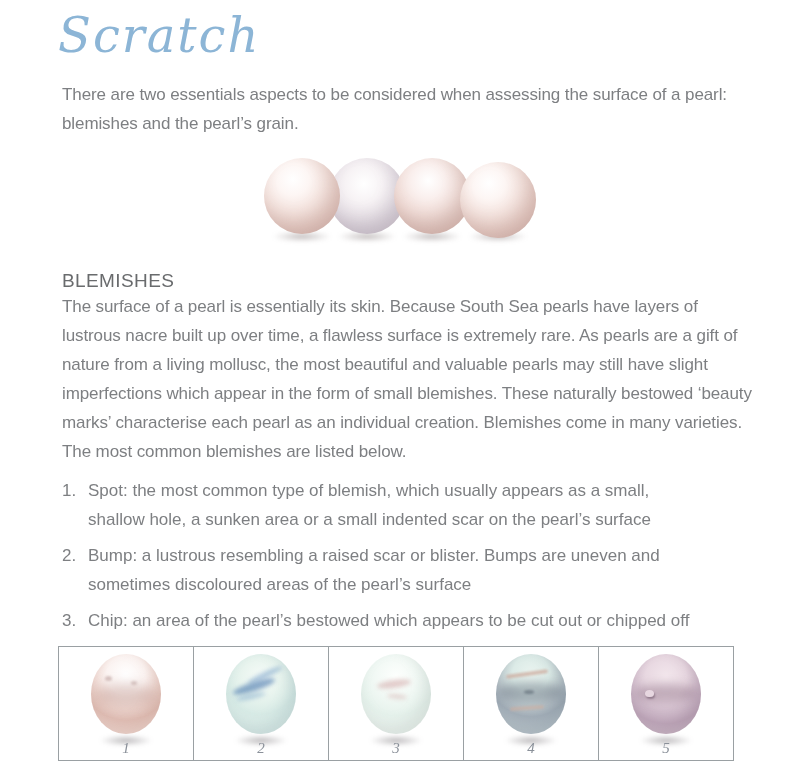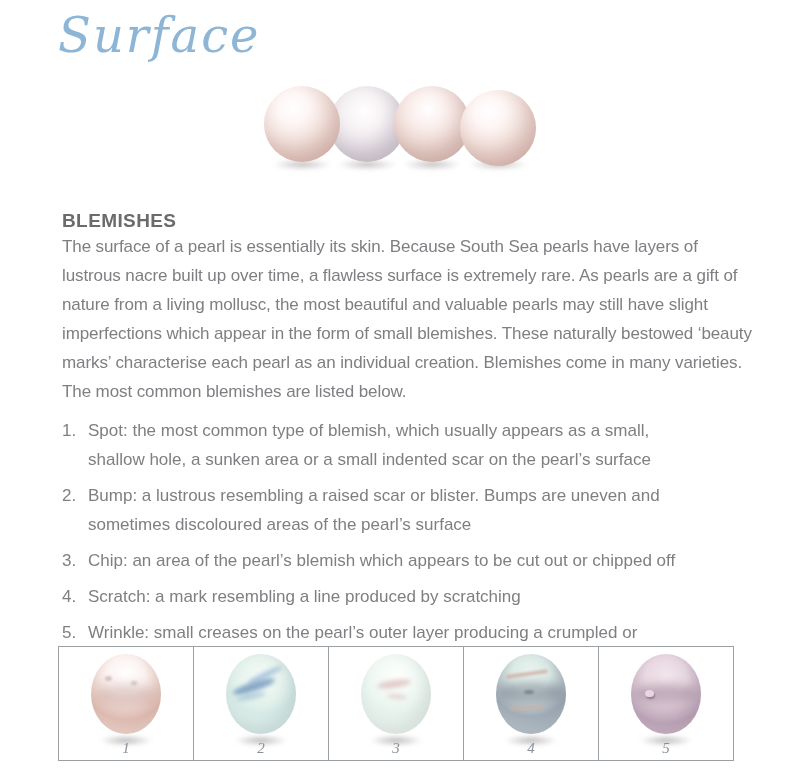--- a/index.html
+++ b/index.html
@@ -64,23 +64,23 @@
     background: radial-gradient(circle at 46% 34%, #ffffff 0%, #f7f3f5 28%, #e8e1e7 55%, #d8ced7 80%, #c7bac4 100%);
     box-shadow: inset -8px -12px 18px rgba(140,130,145,0.28);
   }
   .pearl-spotty {
     background: radial-gradient(circle at 45% 30%, #ffffff 0%, #faf0ee 25%, #f1ddd8 50%, #e5c9c2 75%, #d5b2ab 100%);
     box-shadow: inset -8px -12px 18px rgba(160,125,118,0.3);
   }
 
   
   .section-heading {
-    margin: 40px 0 0 62px;
+    margin: 28px 0 0 62px;
     font-size: 19px;
-    font-weight: bold;
+    font-weight: normal;
     letter-spacing: 0.4px;
     color: #696b6d;
   }
   .bodytext { }
 
   
   .blemish-list {
     margin: 10px 0 0 62px;
     width: 660px;
     font-size: 17px;
@@ -179,22 +179,23 @@
     box-shadow: inset -5px -8px 14px rgba(140,115,135,0.3);
   }
   .bp5 .band { left: 4px; top: 30px; width: 62px; height: 18px; background: rgba(120,90,112,0.35); filter: blur(5px); }
   .bp5 .bump { left: 14px; top: 36px; width: 9px; height: 7px; background: rgba(235,220,228,0.9); box-shadow: 1px 2px 2px rgba(100,75,95,0.5); }
 </style>
 </head>
 <body>
 
 <div class="page">
 
-  <h1 class="title">Surface</h1>
-
+  <h1 class="title">Scratch</h1>
+
+  <p class="intro">There are two essentials aspects to be considered when assessing the surface of a pearl: blemishes and the pearl’s grain.</p>
 
   <div class="pearl-group">
     <div class="pg-shadow" style="left:8px;"></div>
     <div class="pg-shadow" style="left:73px;"></div>
     <div class="pg-shadow" style="left:138px;"></div>
     <div class="pg-shadow" style="left:204px;"></div>
     <div class="pg-pearl pearl-silver" style="left:65px; z-index:1;"></div>
     <div class="pg-pearl pearl-pink" style="left:0;     z-index:2;"></div>
     <div class="pg-pearl pearl-spotty" style="left:130px; z-index:2;"></div>
     <div class="pg-pearl pearl-pink" style="left:196px; z-index:3; top:6px;"></div>
@@ -208,21 +209,21 @@
     <div class="blemish-item">
       <span class="blemish-num">1.</span>
       <span class="blemish-text">Spot: the most common type of blemish, which usually appears as a small, shallow hole, a sunken area or a small indented scar on the pearl’s surface</span>
     </div>
     <div class="blemish-item">
       <span class="blemish-num">2.</span>
       <span class="blemish-text">Bump: a lustrous resembling a raised scar or blister. Bumps are uneven and sometimes discoloured areas of the pearl’s surface</span>
     </div>
     <div class="blemish-item">
       <span class="blemish-num">3.</span>
-      <span class="blemish-text">Chip: an area of the pearl’s blemish which appears to be cut out or chipped off</span>
+      <span class="blemish-text">Chip: an area of the pearl’s bestowed which appears to be cut out or chipped off</span>
     </div>
     <div class="blemish-item">
       <span class="blemish-num">4.</span>
       <span class="blemish-text">Scratch: a mark resembling a line produced by scratching</span>
     </div>
     <div class="blemish-item">
       <span class="blemish-num">5.</span>
       <span class="blemish-text">Wrinkle: small creases on the pearl’s outer layer producing a crumpled or shrunken appearance</span>
     </div>
   </div>

